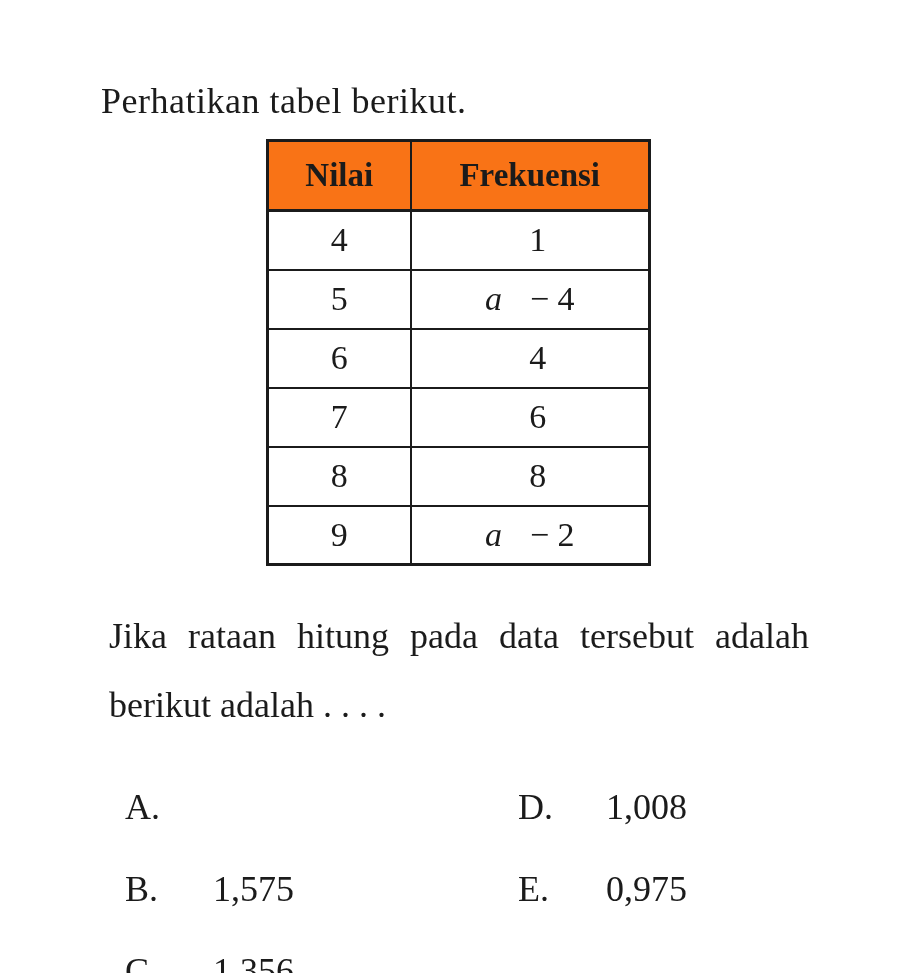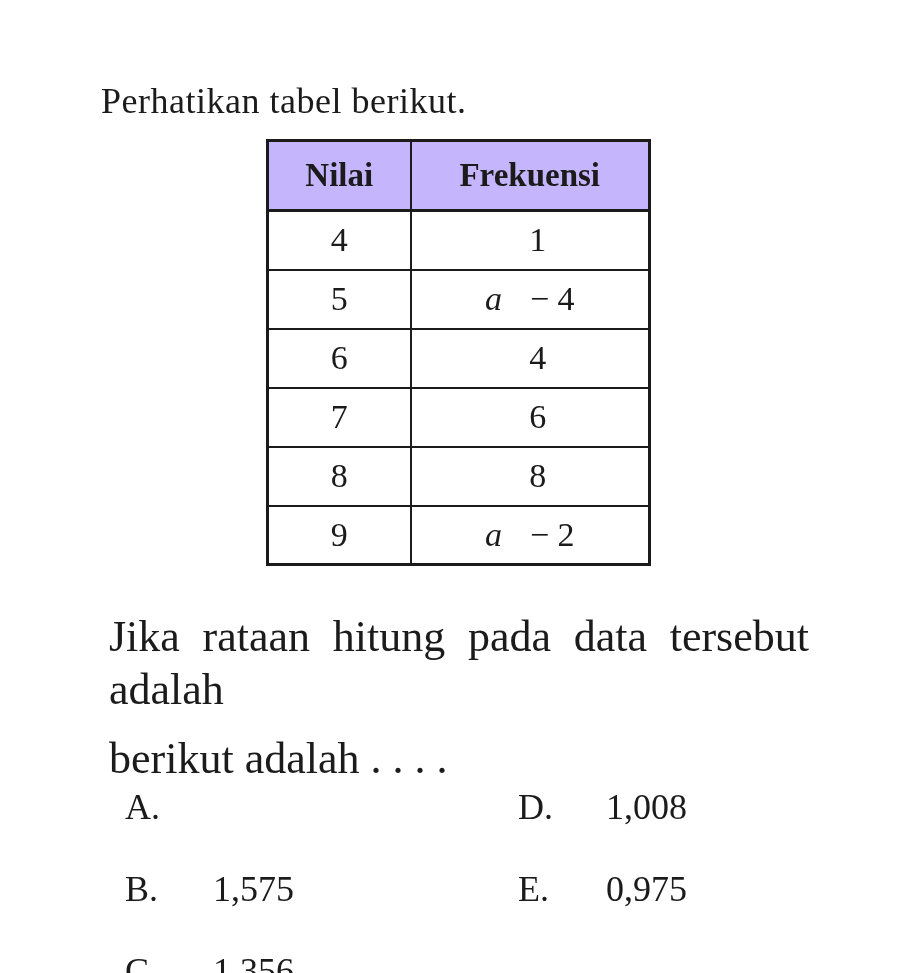--- a/index.html
+++ b/index.html
@@ -38,21 +38,21 @@
     table-layout: fixed;
     text-align: center;
   }
   .freq-table th,
   .freq-table td {
     border: 2.5px solid #1b1b1b;
     text-align: center;
     vertical-align: middle;
   }
   .freq-table th {
-    background: #c4b5fd;
+    background: #f97316;
     font-weight: bold;
     font-size: 33px;
     height: 70px;
     border-top-width: 3px;
     border-bottom-width: 3px;
   }
   .freq-table th:first-child,
   .freq-table td:first-child { width: 143px; border-left-width: 3px; }
   .freq-table th:last-child,
   .freq-table td:last-child  { width: 239px; border-right-width: 3px; margin-left: 46px; }
@@ -63,21 +63,21 @@
   .freq-table tr:last-child td { border-bottom-width: 3px; }
   .fvar { font-style: italic; margin-right: 12px; }
   .fvar:empty { margin-right: 0; }
 
   
   .question {
     position: absolute;
     left: 85px;
     top: 586px;
     width: 732px;
-    font-size: 44px;
+    font-size: 36px;
     line-height: 53px;
   }
   .qline { white-space: normal; }
   .jline {
     text-align: justify;
     text-align-last: justify;
   }
 
   
   .options {

